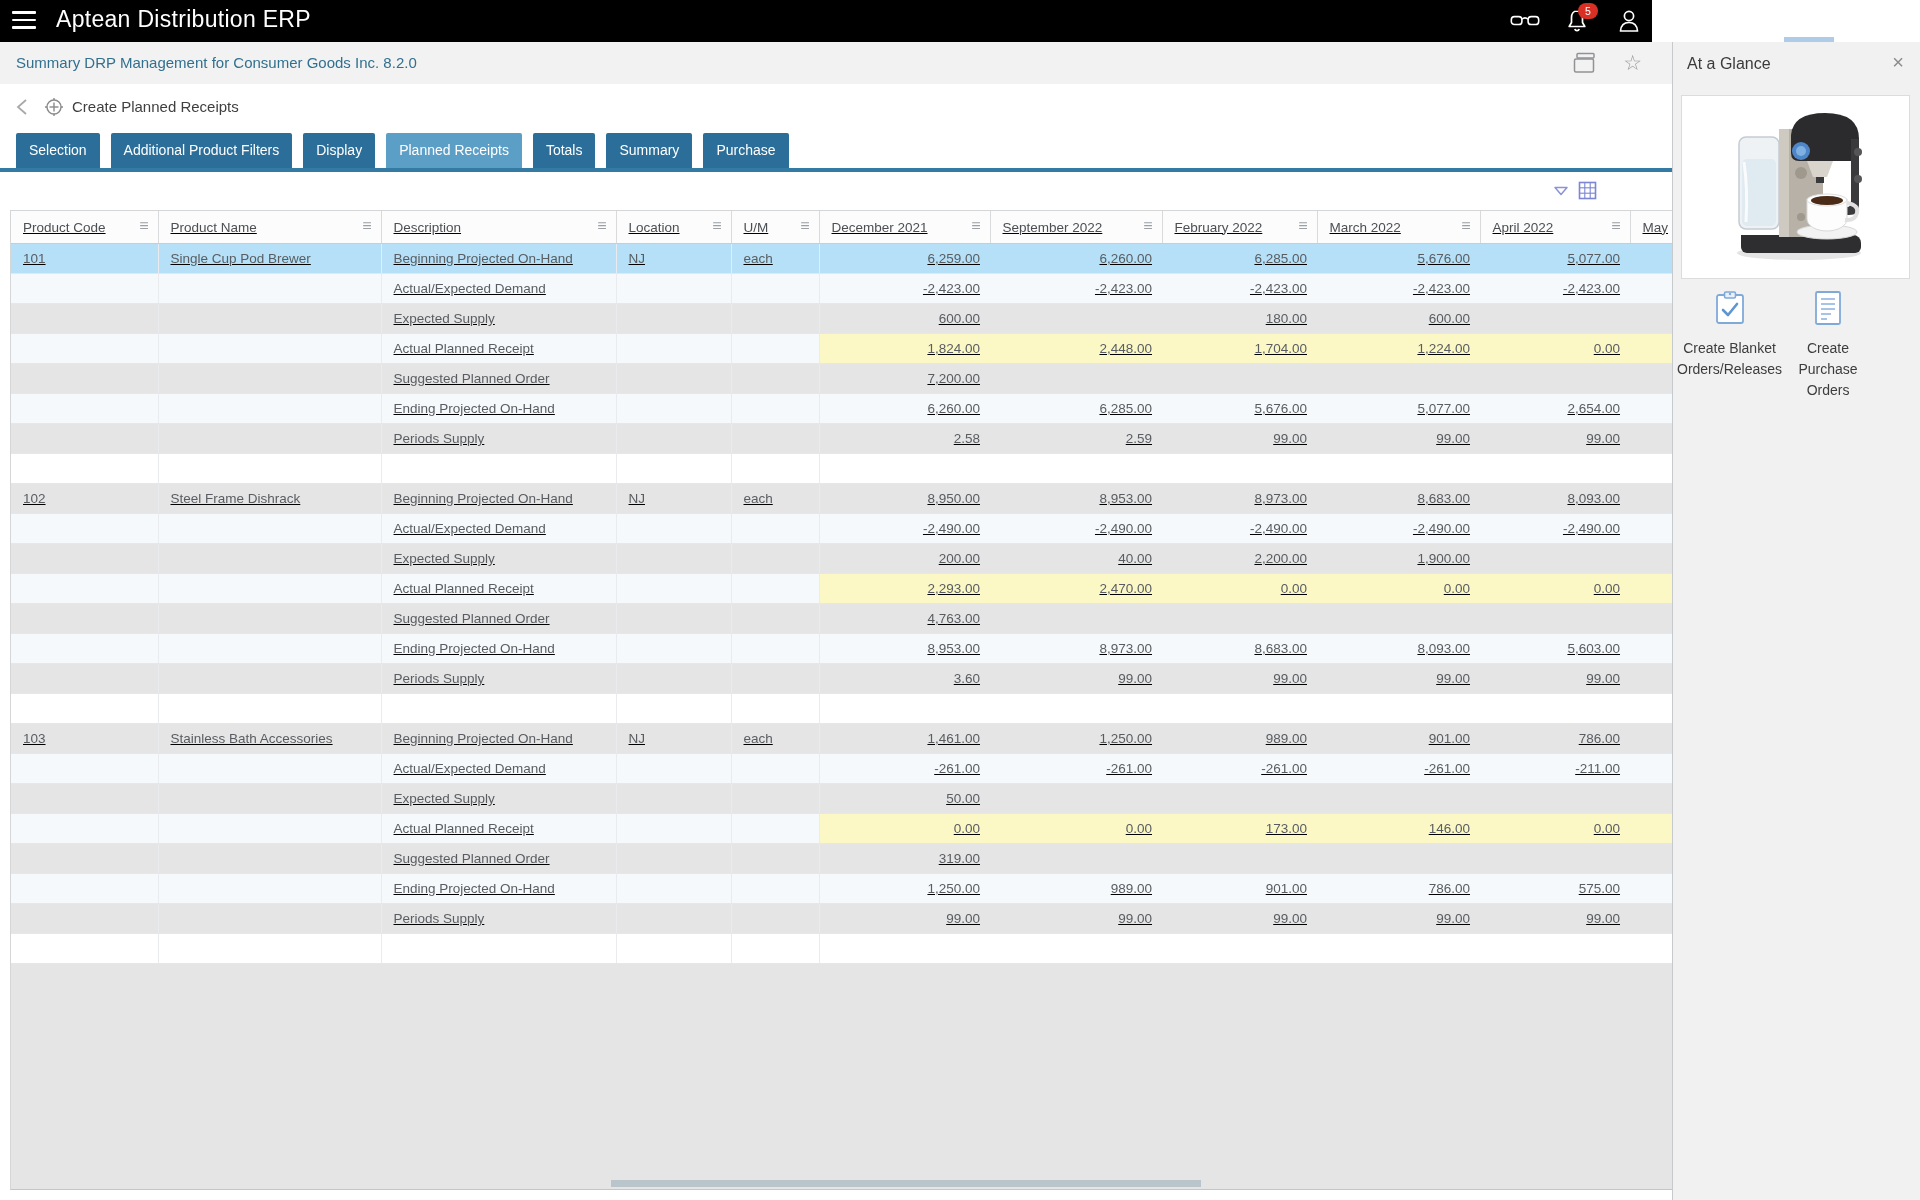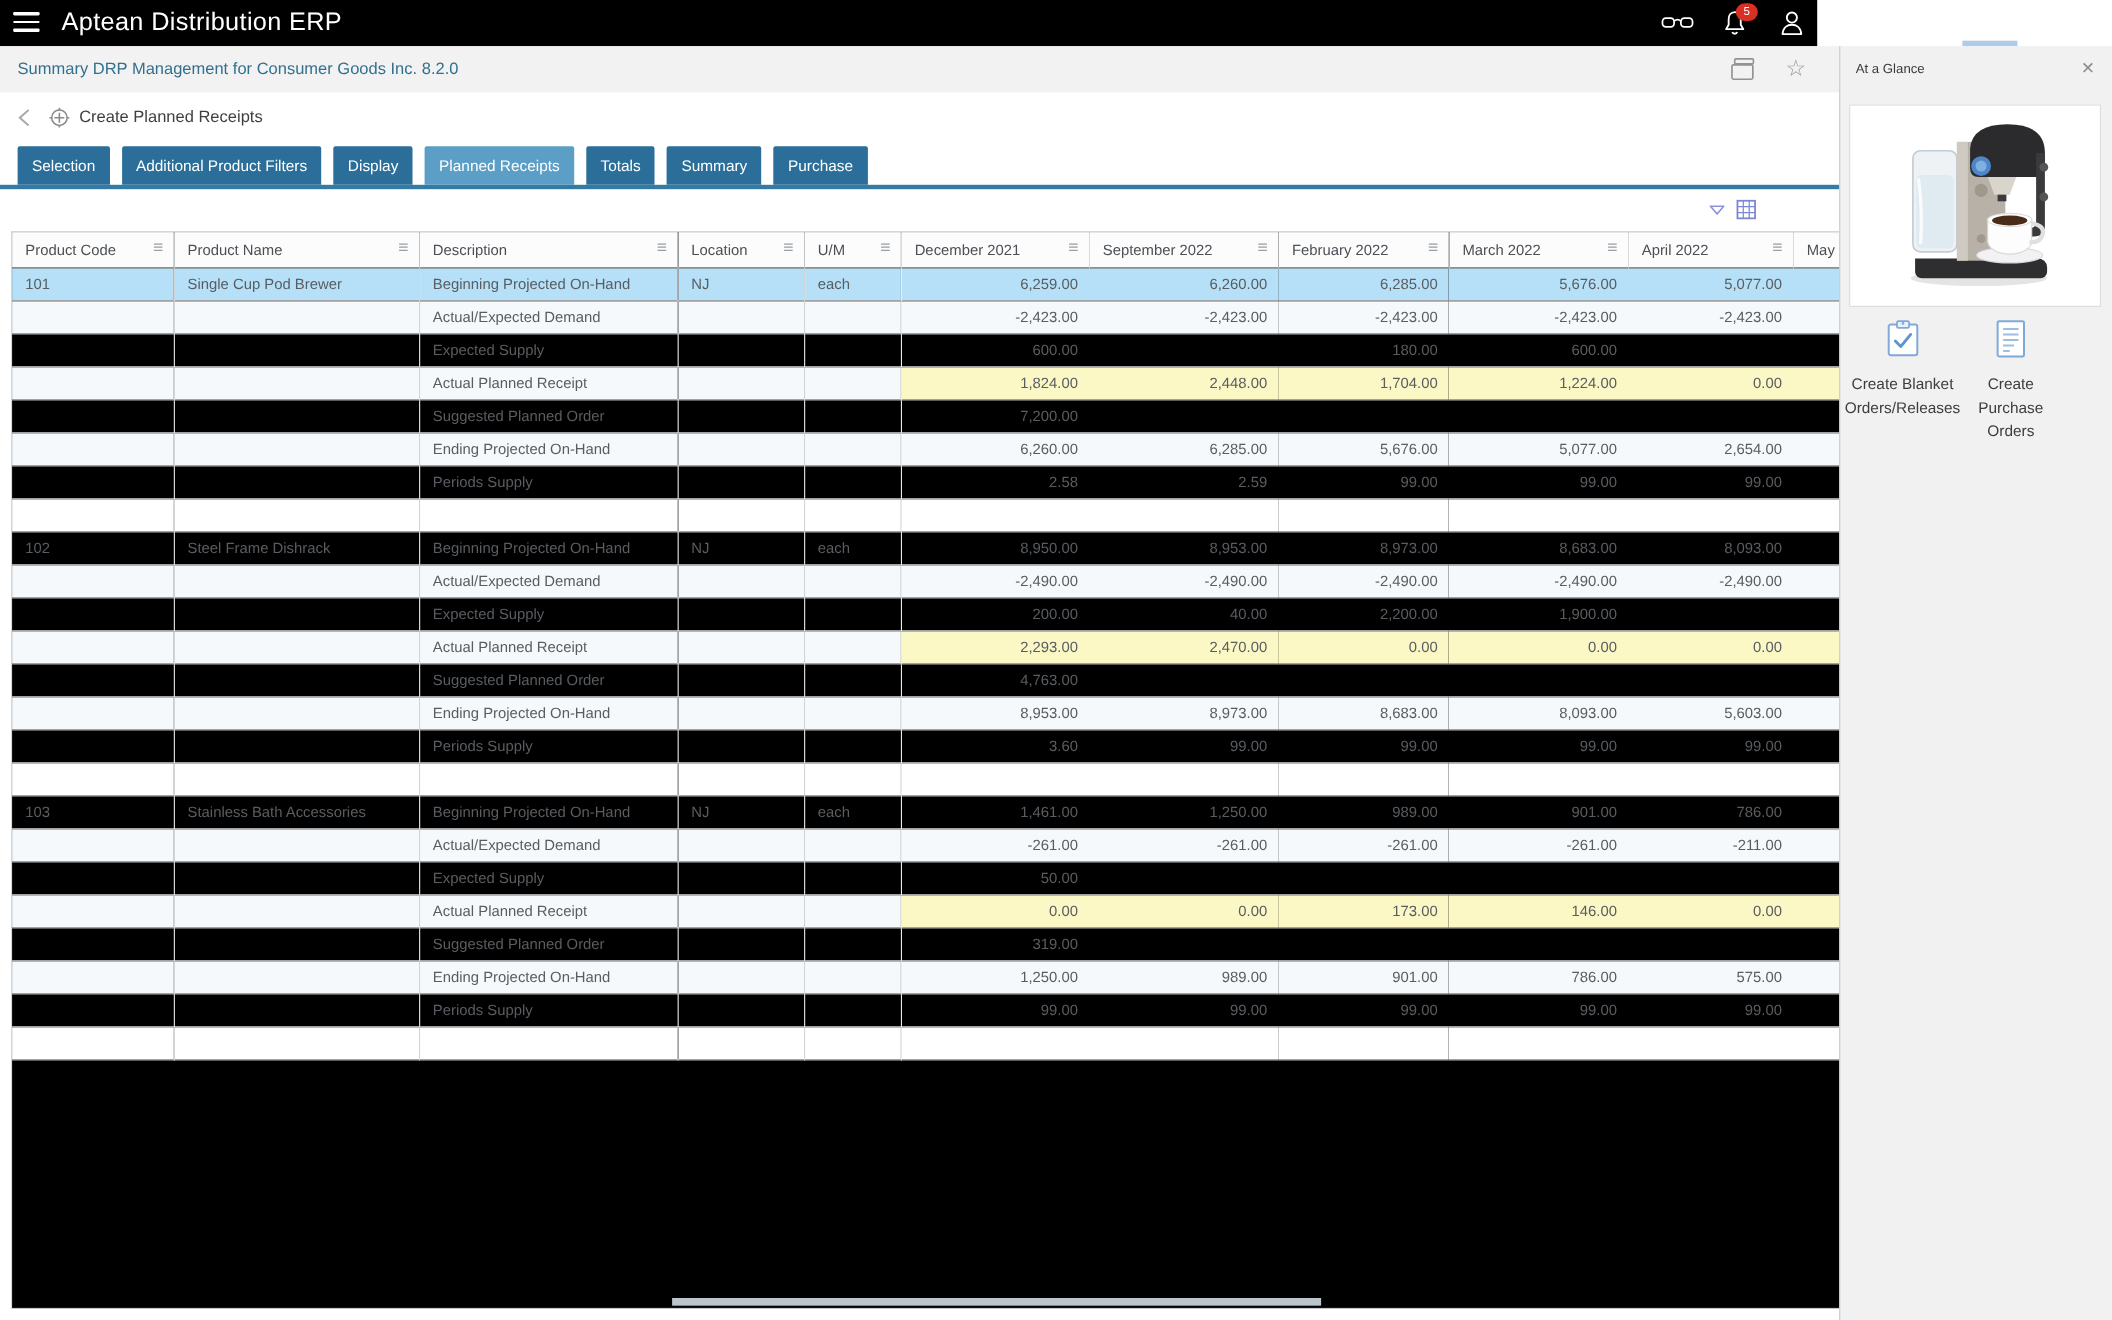--- a/index.html
+++ b/index.html
@@ -32,41 +32,41 @@
   .tabsrow{position:absolute;left:0;top:133px;width:1672px;height:39px;}
   .tabs{display:flex;gap:11px;padding-left:16px;}
   .tab{height:35px;line-height:35px;background:#2a6e99;color:#fff;font-size:14px;padding:0 13px;
     border-radius:2px 2px 0 0;cursor:pointer;white-space:nowrap;}
   .tab.active{background:#5b9ec6;}
   .tabs-underline{position:absolute;left:0;top:35px;width:1672px;height:4px;background:#337ba3;}
   
   .grid-tools{position:absolute;left:1552px;top:181px;display:flex;gap:8px;align-items:center;}
   .grid-tools svg{cursor:pointer;}
   
-  .grid-wrap{position:absolute;left:10px;top:210px;width:1880px;height:980px;background:#000000;
-    border:1px solid #d4d6d8;border-bottom:1px solid #c3c6c8;overflow:hidden;box-sizing:border-box;}
+  .grid-wrap{position:absolute;left:10px;top:210px;width:1880px;height:980px;background:#e5e5e5;
+    border:1px solid #d4d6d8;border-bottom:1px solid #c3c6c8;overflow:hidden;box-sizing:border-box;text-decoration:underline;}
   table.grid{border-collapse:collapse;table-layout:fixed;width:1689px;font-size:13.5px;color:#595d61;}
   .grid th{height:32px;background:#fcfcfc;border-right:1px solid #d8dadc;border-bottom:1px solid #caccce;
     font-weight:400;color:#4c4f53;text-align:left;padding:0 24px 0 12px;position:relative;white-space:nowrap;
     overflow:hidden;font-size:13.5px;cursor:pointer;}
   .grid th .menu{position:absolute;right:9px;top:6px;color:#9aa0a5;font-size:16px;cursor:pointer;}
   .grid td{height:29px;border-bottom:1px solid #e5e7ea;padding:0 10px 0 12px;white-space:nowrap;overflow:hidden;}
   .grid td.vb{border-right:1px solid #e9ebee;}
   .grid td.num{text-align:right;}
   .grid tr.stripe td{background:#f6f9fb;}
   .grid tr.sel td{background:#b5e0f7;}
   .grid tr td.hl{background:#fbf8c5;}
   .grid tr.sepr td{background:#fff;}
   
   .vscroll-thumb{position:absolute;right:2px;top:38px;width:6px;height:88px;background:#d6d9db;border-radius:3px;cursor:pointer;}
   .hscroll-thumb{position:absolute;left:600px;bottom:2px;width:590px;height:7px;background:#b9c5cb;cursor:pointer;}
   
   .panel{position:absolute;left:1672px;top:42px;width:248px;height:1158px;background:#f1f1f2;
     border-left:1px solid #c7cacc;box-sizing:border-box;}
-  .panel-title{position:absolute;left:14px;top:13px;font-size:12px;color:#3a3a3a;}
+  .panel-title{position:absolute;left:14px;top:13px;font-size:16px;color:#3a3a3a;}
   .panel-close{position:absolute;right:16px;top:10px;font-size:20px;color:#8b8b8b;cursor:pointer;line-height:20px;}
   .glance-img{position:absolute;left:8px;top:53px;width:229px;height:184px;background:#fff;border:1px solid #dcdcdc;
     box-sizing:border-box;display:flex;align-items:center;justify-content:center;}
   .glance-actions{position:absolute;left:0;top:248px;width:197px;display:flex;}
   .glance-action{flex:1;text-align:center;cursor:pointer;}
   .glance-action .g-icon{display:inline-block;margin-bottom:8px;}
   .glance-action .g-label{font-size:14px;color:#3d3d3d;line-height:1.5;padding:0 4px;}
 </style>
 </head>
 <body>

